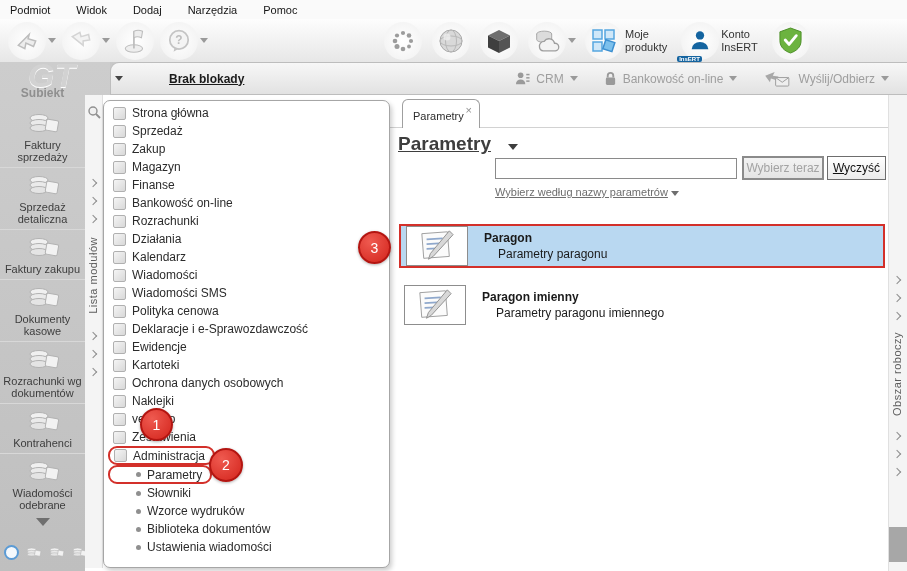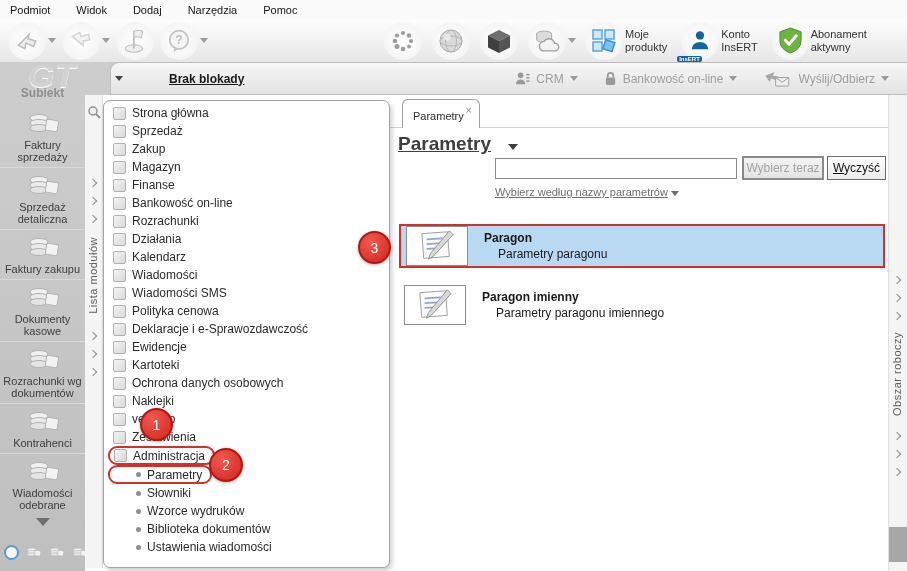--- a/index.html
+++ b/index.html
@@ -328,21 +328,20 @@
         </span>
         <span class="tb-label">Konto
 InsERT</span>
       </span>
       <span class="tb-btn">
         <span class="tb-circle">
             <svg width="25" height="27">
               <use href="#s-shield"></use>
             </svg>
           </span>
-        <span class="tb-label">Abonament aktywny</span>
       </span>
     </div>
   </div>
 
   <div class="sidebar">
     <div class="side-col">
       <div class="brand">
         <span class="brand-gt">GT</span>
         <span class="brand-name">Subiekt</span>
       </div>

